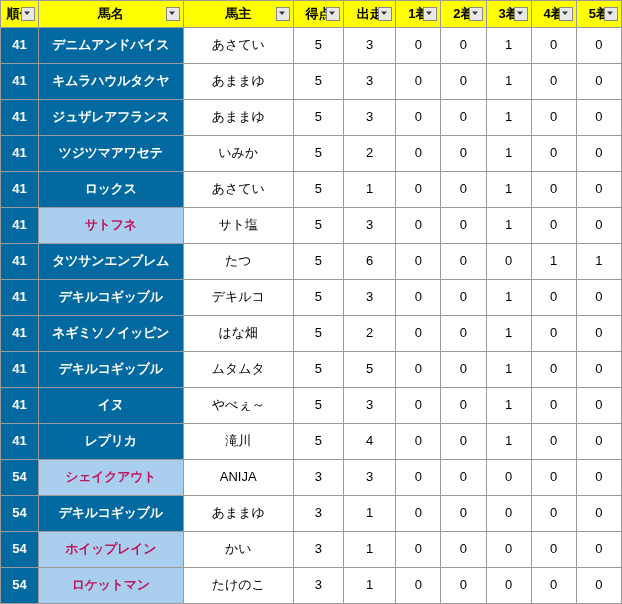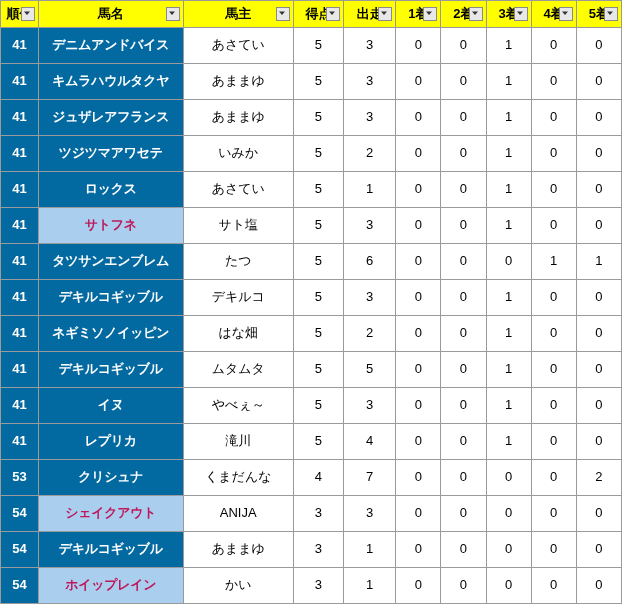--- a/index.html
+++ b/index.html
@@ -285,32 +285,20 @@
         <td class="owner-cell">滝川</td>
         <td class="num-cell">5</td>
         <td class="num-cell">4</td>
         <td class="num-cell">0</td>
         <td class="num-cell">0</td>
         <td class="num-cell">1</td>
         <td class="num-cell">0</td>
         <td class="num-cell">0</td>
       </tr>
       <tr>
-        <td class="rank-cell">53</td>
-        <td class="horse-cell horse-red">クリシュナ</td>
-        <td class="owner-cell">くまだんな</td>
-        <td class="num-cell">4</td>
-        <td class="num-cell">7</td>
-        <td class="num-cell">0</td>
-        <td class="num-cell">0</td>
-        <td class="num-cell">0</td>
-        <td class="num-cell">0</td>
-        <td class="num-cell">2</td>
-      </tr>
-      <tr>
         <td class="rank-cell">54</td>
         <td class="horse-cell horse-blue">シェイクアウト</td>
         <td class="owner-cell">ANIJA</td>
         <td class="num-cell">3</td>
         <td class="num-cell">3</td>
         <td class="num-cell">0</td>
         <td class="num-cell">0</td>
         <td class="num-cell">0</td>
         <td class="num-cell">0</td>
         <td class="num-cell">0</td>

